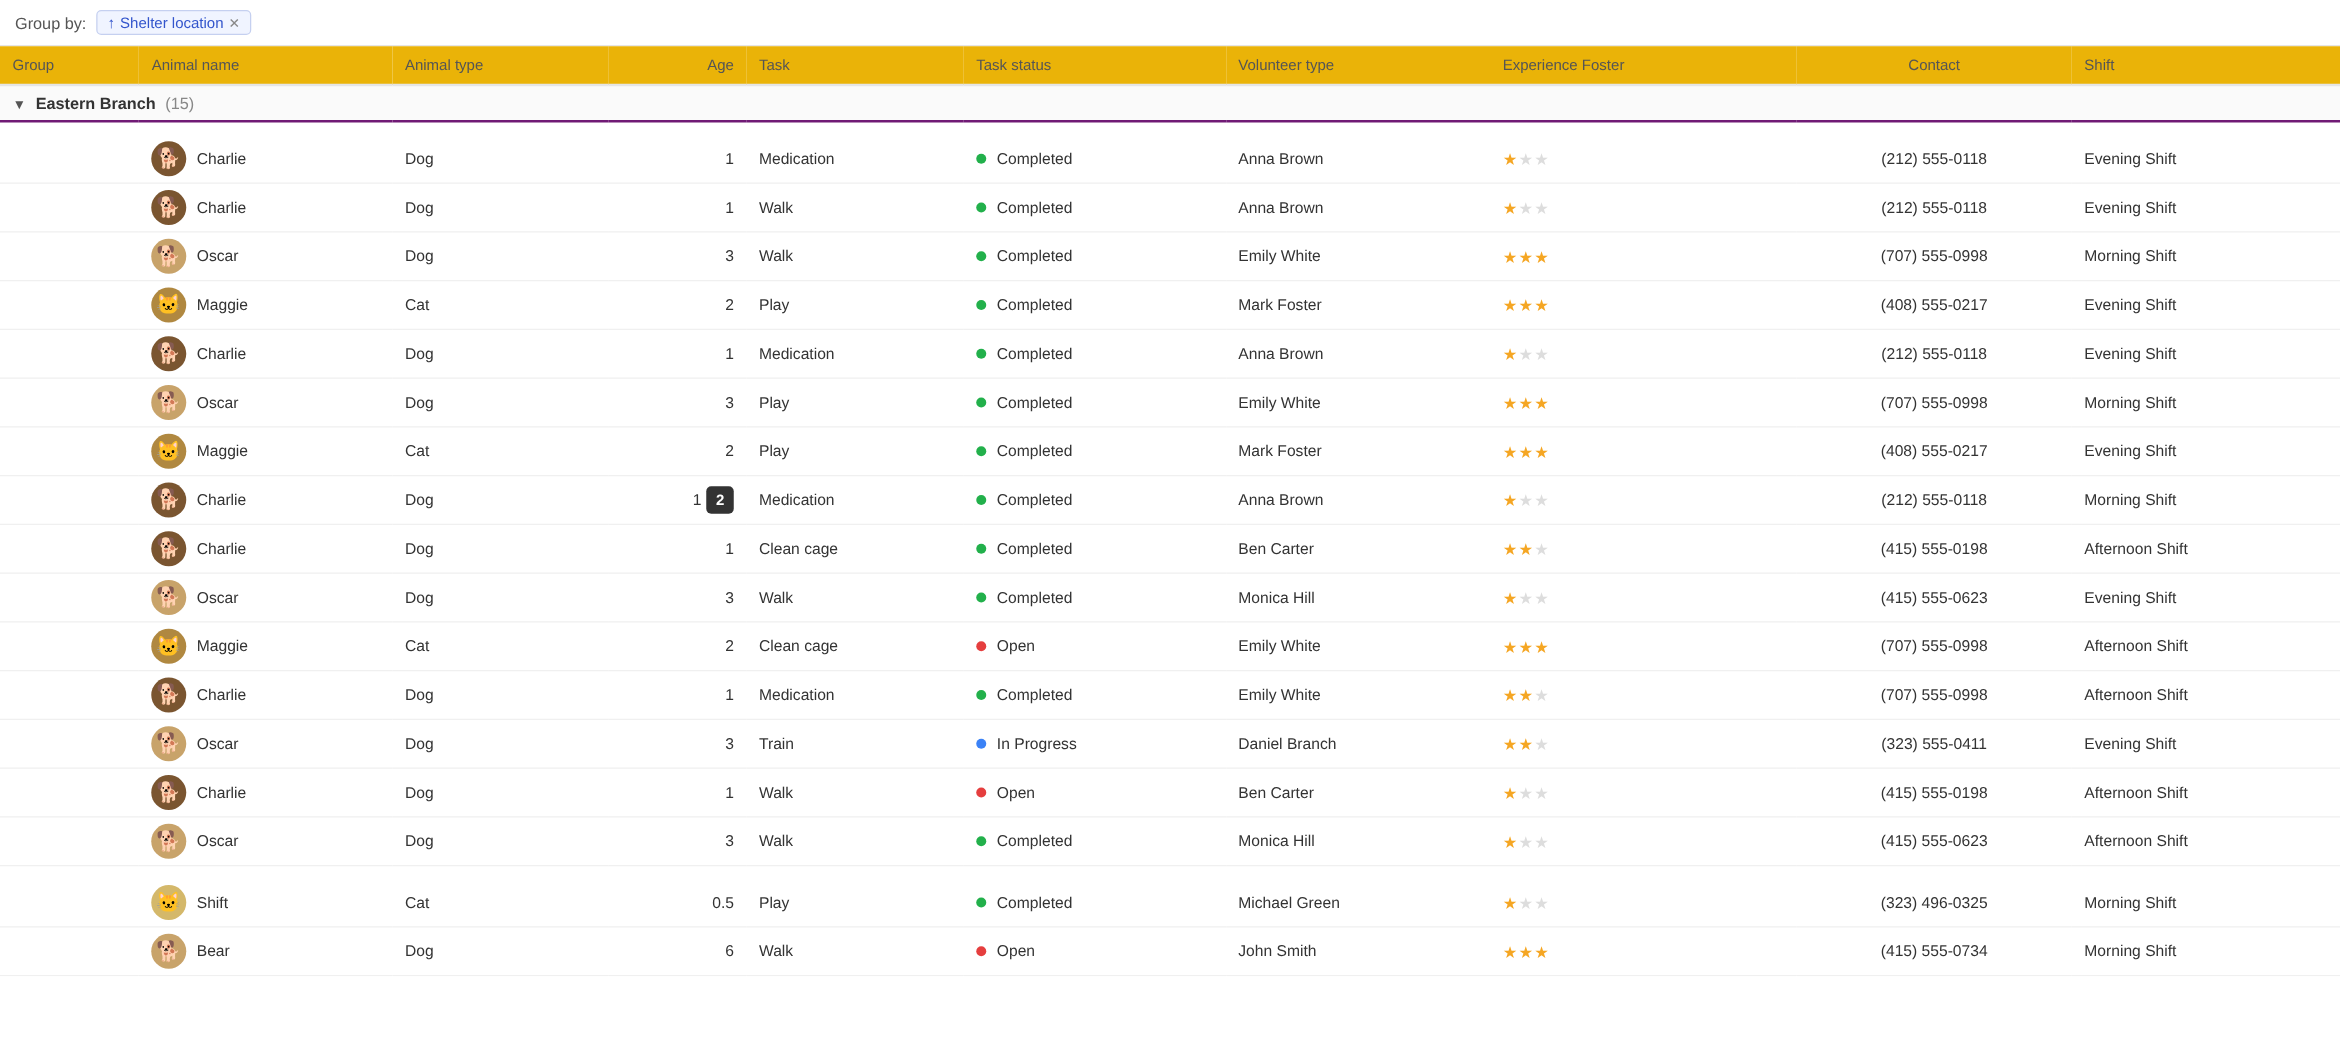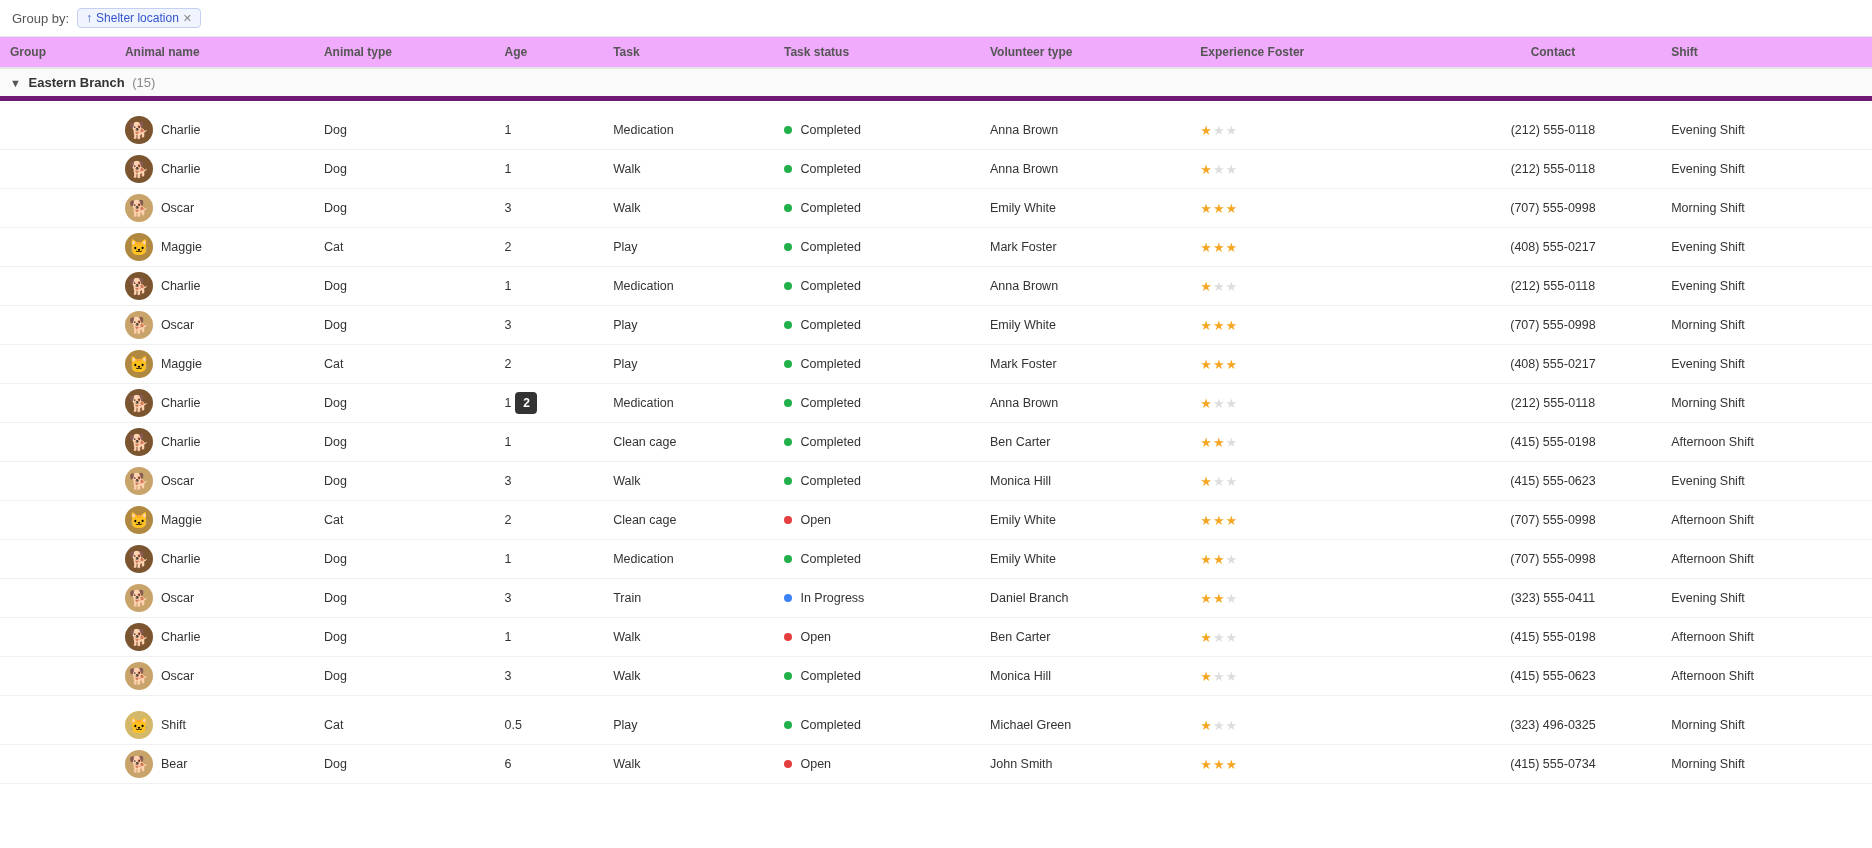--- a/index.html
+++ b/index.html
@@ -15,30 +15,30 @@
       background: #f0f4ff; border: 1px solid #c5d0f0;
       border-radius: 4px; padding: 2px 8px; color: #3355cc;
       font-size: 12px;
     }
     .group-by-tag .close-x { cursor: pointer; color: #888; font-size: 11px; }
 
     table { width: 100%; border-collapse: collapse; }
     thead tr { border-bottom: 2px solid #e5e5e5; }
     th {
       text-align: left; padding: 8px 10px;
-      font-weight: 700; font-size: 12px; color: #555;
-      white-space: nowrap; background: #f0abfc;
-    }
-    th.age-col, td.age-col { }
+      font-weight: 400; font-size: 12px; color: #555;
+      white-space: nowrap; background: #eab308;
+    }
+    th.age-col, td.age-col { text-align: right; }
 
     td { padding: 5px 10px; border-bottom: 1px solid #f0f0f0; font-size: 12.5px; }
 
     tr.group-header td {
       background: #fafafa; font-weight: 600; font-size: 13px;
-      color: #333; padding: 6px 10px; border-bottom: 5px solid #701a75;
+      color: #333; padding: 6px 10px; border-bottom: 2px solid #701a75;
     }
     .group-count { color: #888; font-weight: 400; margin-left: 4px; }
 
     .animal-cell { display: flex; align-items: center; gap: 8px; }
     .avatar {
       width: 28px; height: 28px; border-radius: 50%;
       background: #ccc; overflow: hidden; flex-shrink: 0;
       display: flex; align-items: center; justify-content: center;
       font-size: 14px;
     }

